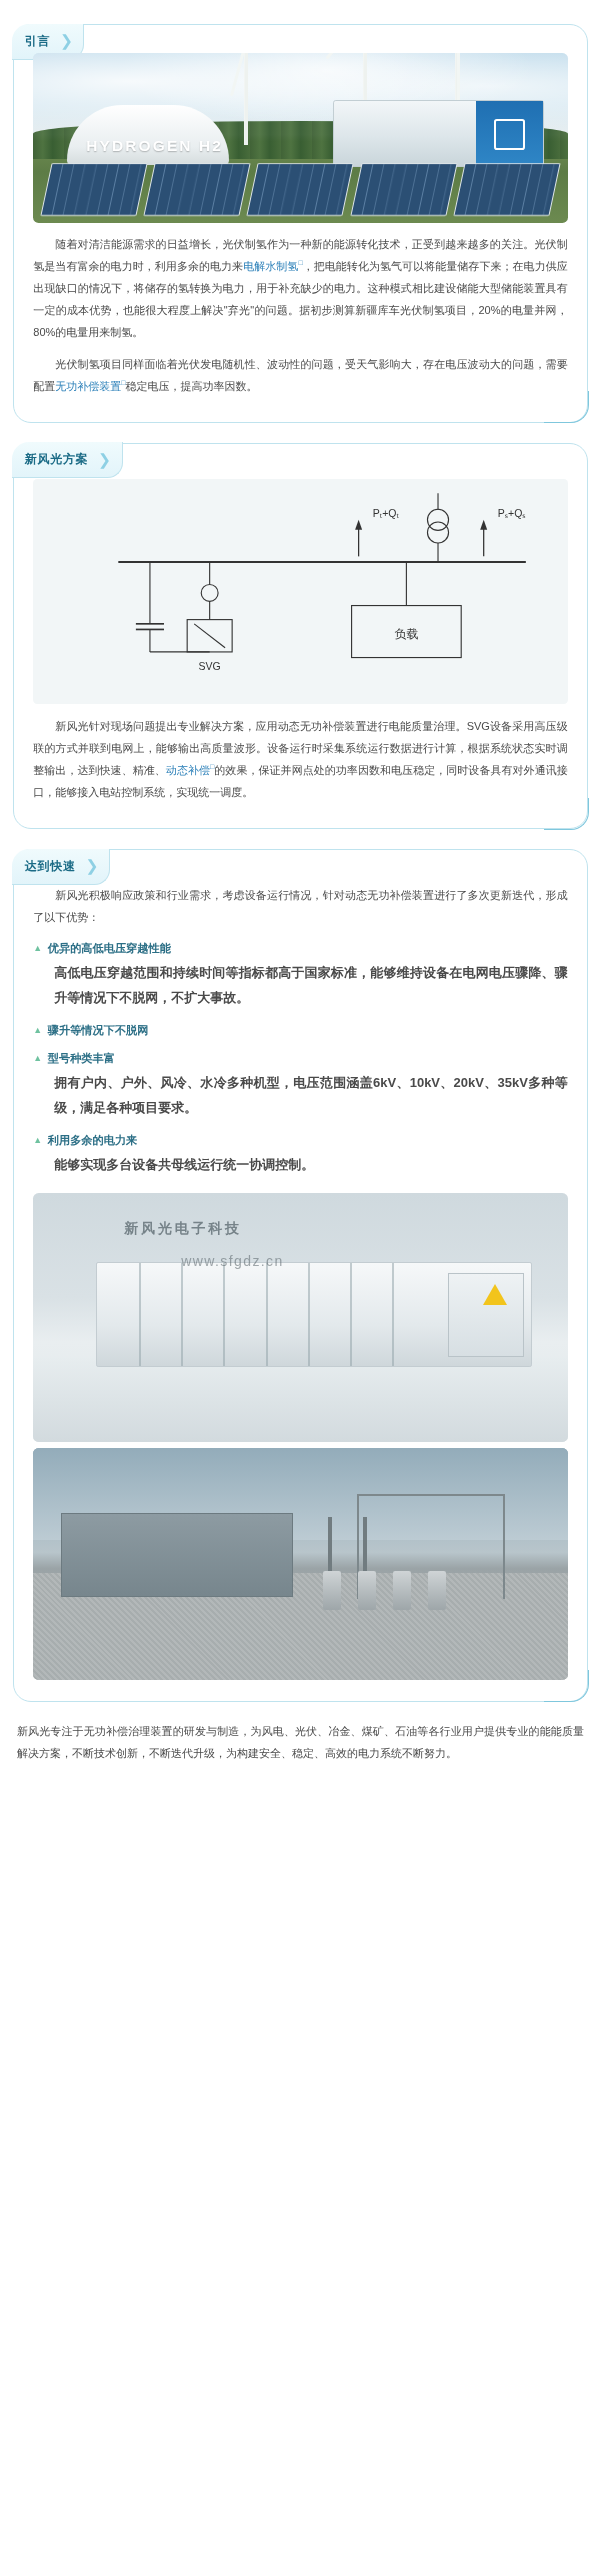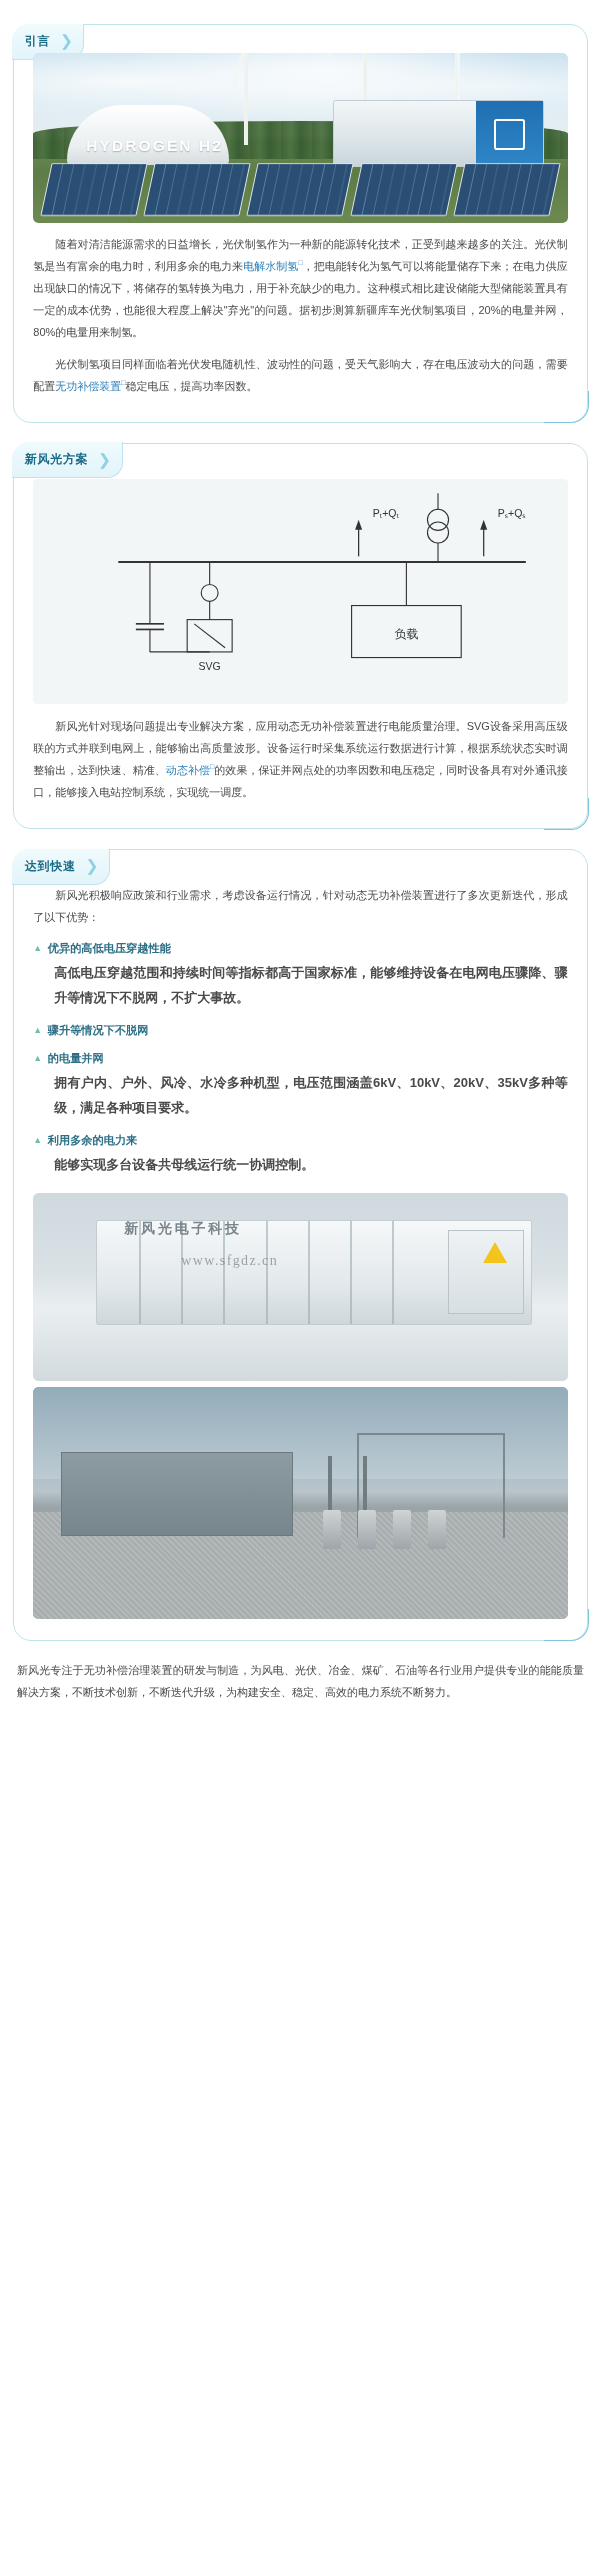--- a/index.html
+++ b/index.html
@@ -221,23 +221,22 @@
     font-size: 13px;
     line-height: 1.95;
     color: #4a4a4a;
     margin: 4.2px 0 0 21px;
     text-align: justify;
     font-weight: bold;
   }
 
   
   .photo-snow {
-    height: 188px;
+    height: 249px;
     background: linear-gradient(180deg, #cfd9de 0%, #d9e1e5 42%, #e9eef0 60%, #dfe6e9 100%);
-    font-family: Liberation Serif, serif;
   }
   .photo-snow .ground {
     position: absolute; left: 0; right: 0; bottom: 0; height: 34%;
     background: linear-gradient(180deg, #e7edef 0%, #d2dade 100%);
   }
   .photo-snow .box {
     position: absolute;
     left: 63px; bottom: 30%;
     width: 436px; height: 105px;
     background: linear-gradient(180deg, #f6f8f9 0%, #e3e9ec 60%, #cfd7db 100%);
@@ -455,21 +454,21 @@
     <div class="adv-item">
       <div class="adv-head">
         <span class="tri">▲</span>
         <span>骤升等情况下不脱网</span>
       </div>
     </div>
 
     <div class="adv-item">
       <div class="adv-head">
         <span class="tri">▲</span>
-        <span>的电量并网</span>
+        <span>型号种类丰富</span>
       </div>
       <div class="adv-desc">拥有户内、户外、风冷、水冷多种机型，电压范围涵盖6kV、10kV、20kV、35kV多种等级，满足各种项目要求。</div>
     </div>
 
     <div class="adv-item">
       <div class="adv-head">
         <span class="tri">▲</span>
         <span>利用多余的电力来</span>
       </div>
       <div class="adv-desc">能够实现多台设备共母线运行统一协调控制。</div>

